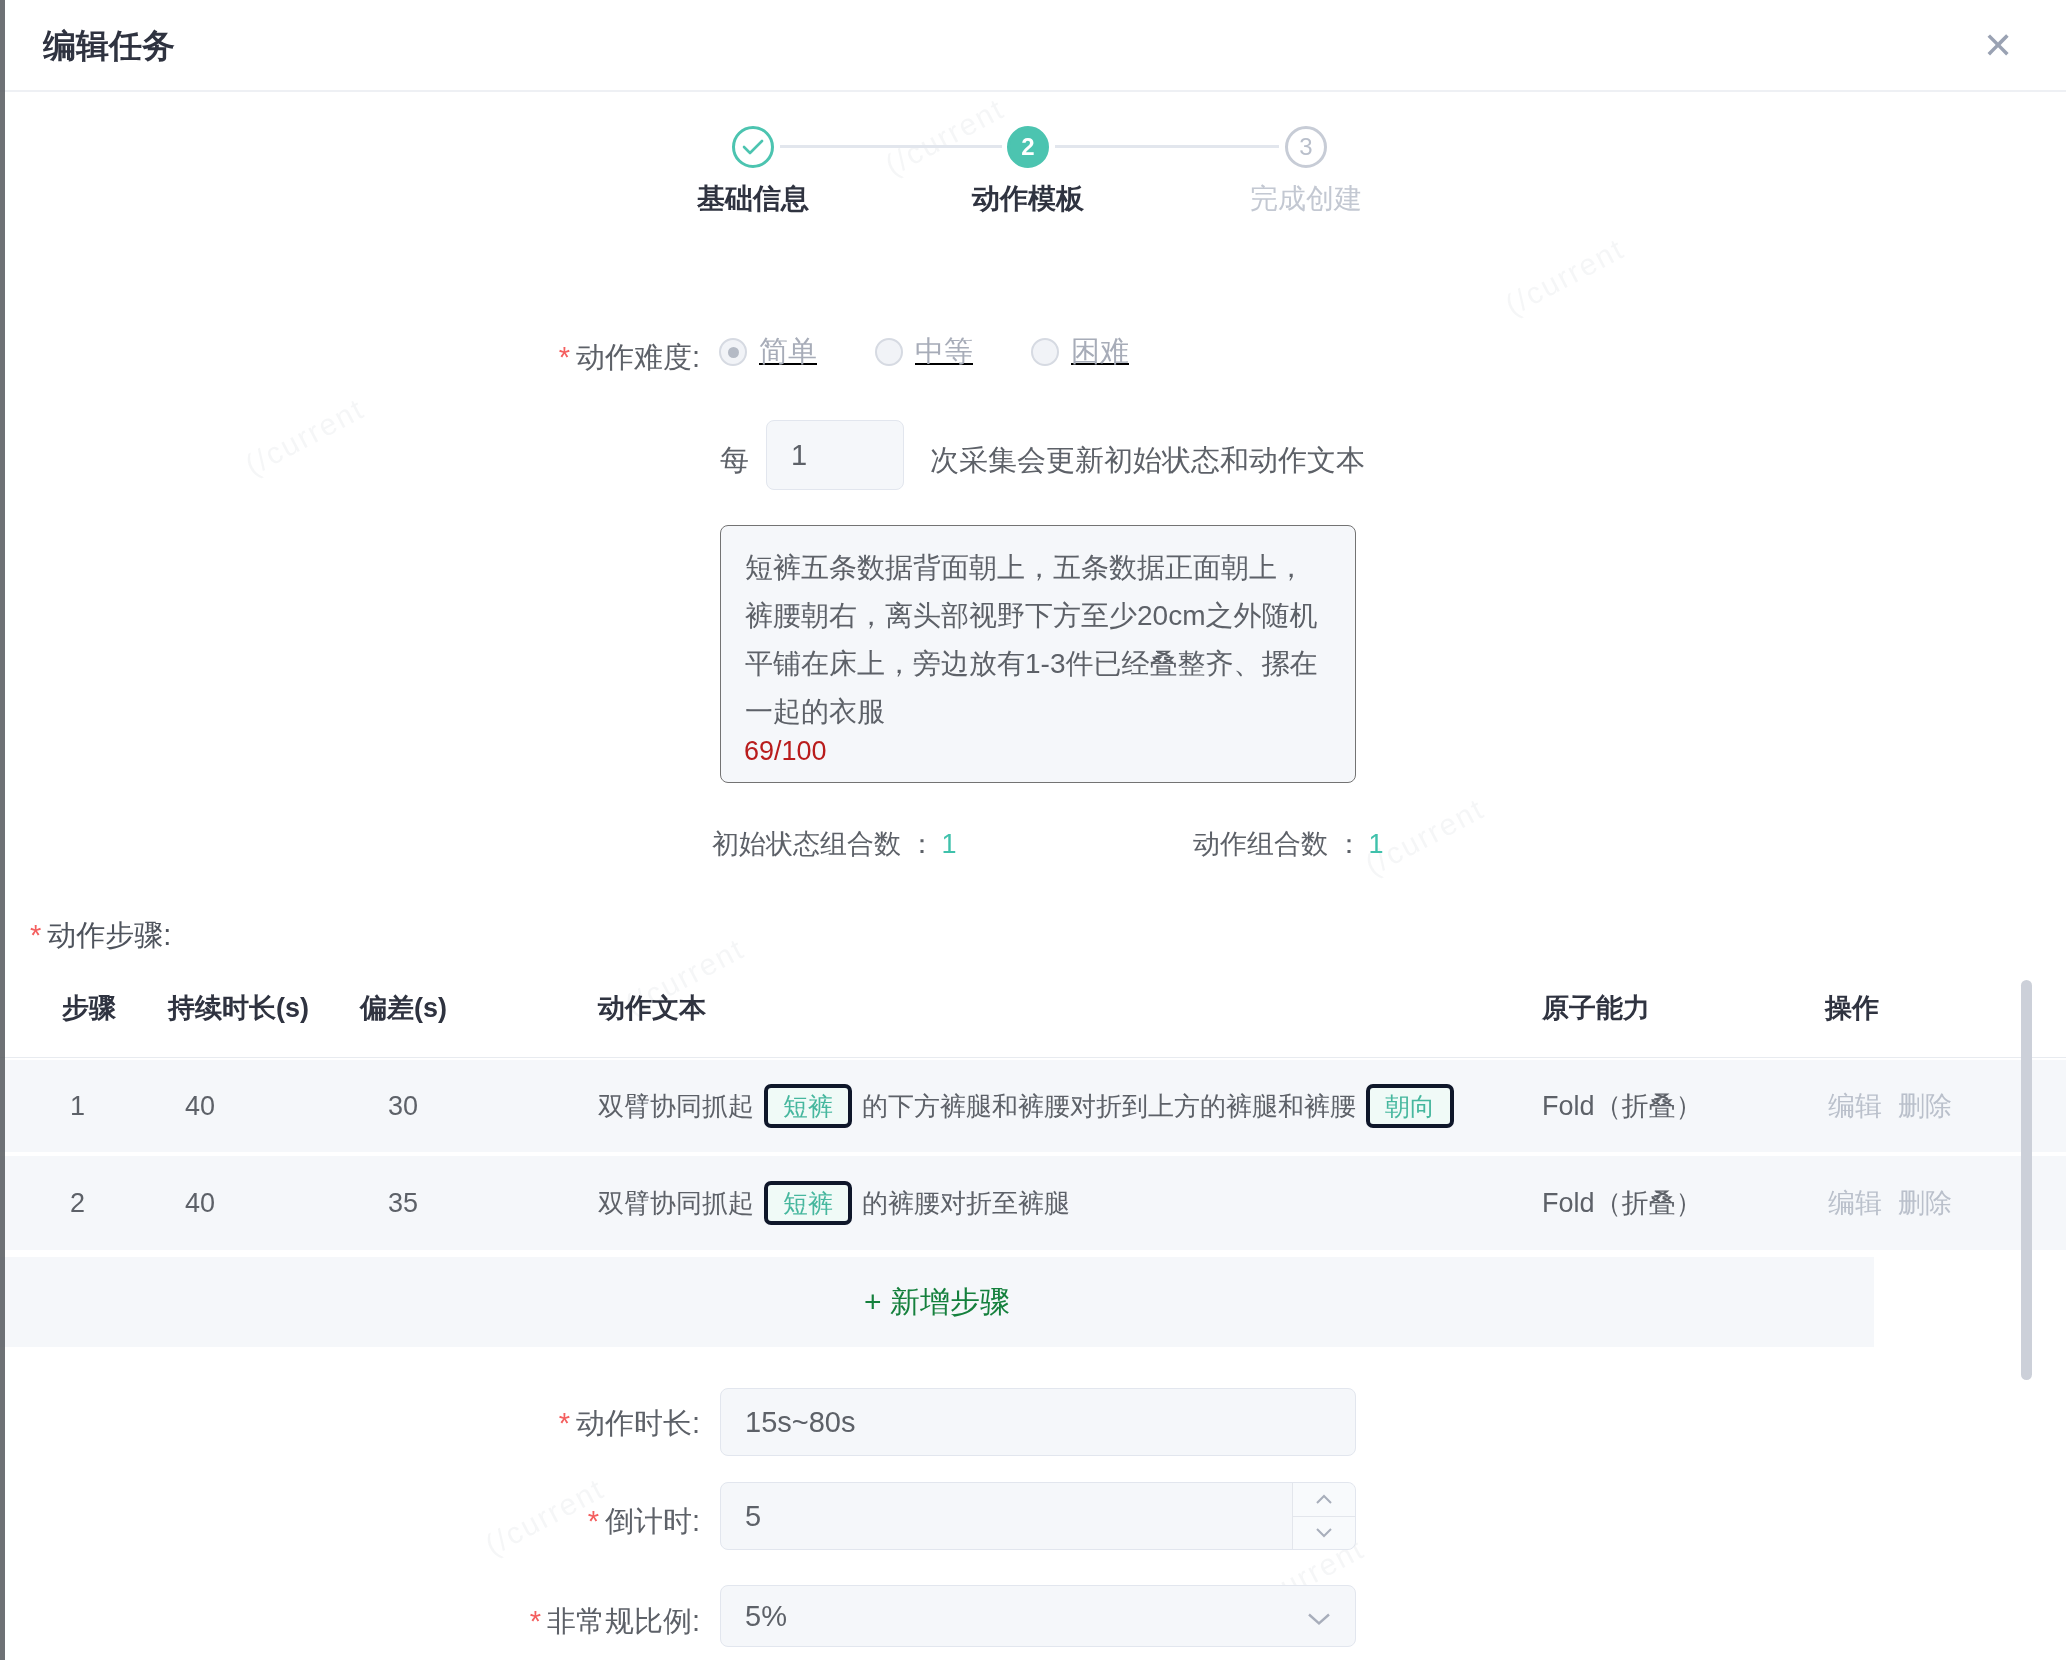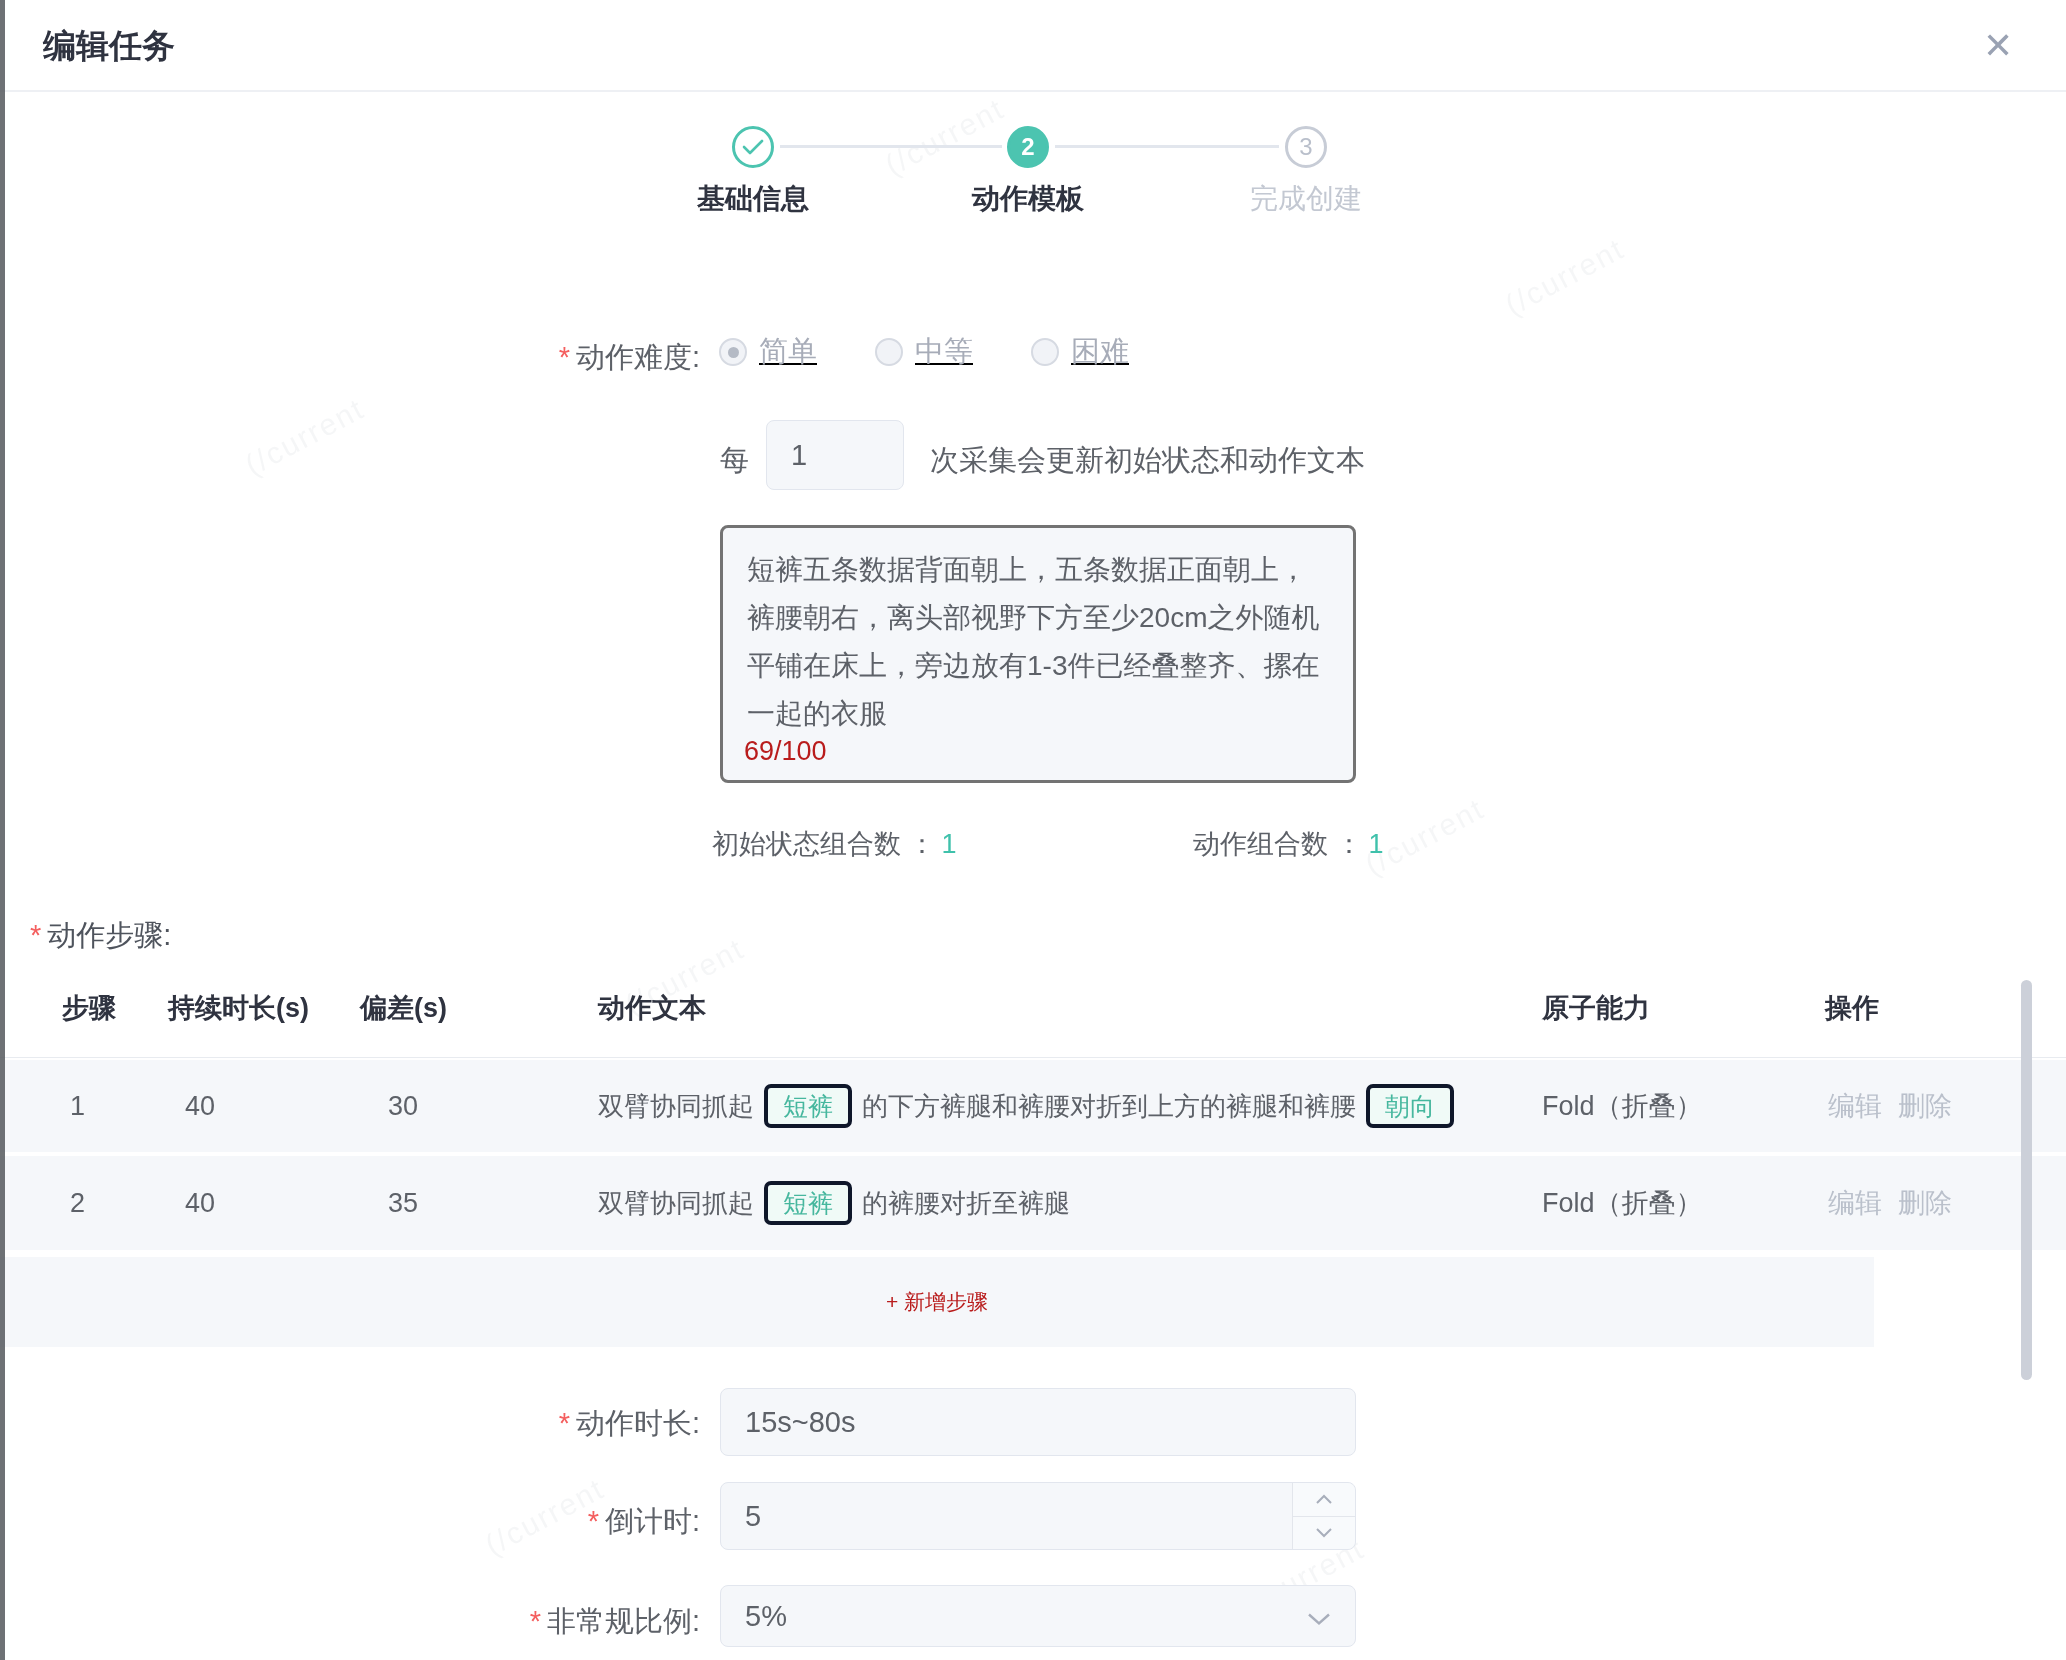--- a/index.html
+++ b/index.html
@@ -47,41 +47,41 @@
   .radio-dot.checked::after { content:""; width:11px; height:11px; border-radius:50%; background:#b4bac5; }
   .radio-text { font-size:29px; color:#a7acb8; }
 
   
   .ibox { position:absolute; background:#f5f7fa; border:1px solid #e2e6ee; border-radius:8px;
     display:flex; align-items:center; padding-left:24px; font-size:29px; color:#5d6168; }
   .inline-txt { position:absolute; font-size:29px; color:#5d6168; white-space:nowrap; }
 
   
   .tarea { position:absolute; left:720px; top:525px; width:636px; height:258px; background:#f5f7fa;
-    border:3px solid #737373; border-radius:8px; padding:18px 24px; font-size:28px; line-height:48px; color:#5d6168; }
+    border:1px solid #737373; border-radius:8px; padding:18px 24px; font-size:28px; line-height:48px; color:#5d6168; }
   .tcount { position:absolute; left:744px; top:736px; font-size:27px; color:#b91c1c; }
 
   
   .combo { position:absolute; top:826px; font-size:27px; color:#5d6168; white-space:nowrap; }
   .combo .val { color:#3fc1ab; margin-left:6px; }
 
   
   .sec-label { position:absolute; left:30px; top:916px; font-size:29px; color:#4f545d; font-weight:500; }
   .th { position:absolute; top:990px; font-size:27px; font-weight:bold; color:#2f3340; white-space:nowrap; }
   .tdiv { position:absolute; left:0; top:1057px; width:2066px; height:1px; background:#e8ebf0; }
   .trow { position:absolute; left:0; width:2066px; background:#f5f7fa; }
   .trow-1 { top:1060px; height:92px; }
   .trow-2 { top:1156px; height:94px; }
   .cell { position:absolute; top:50%; transform:translateY(-50%); font-size:27px; color:#5d6168; white-space:nowrap; }
   .action-cell { display:flex; align-items:center; gap:10px; }
   .tag { display:inline-flex; align-items:center; height:44px; padding:0 15px; border-radius:7px;
     background:#f0faf7; border:4px solid #0f172a; color:#46b79e; font-size:25px; }
   .op-link { color:#bac0cb; cursor:pointer; }
   .add-band { position:absolute; left:0; top:1257px; width:1874px; height:90px; background:#f5f7fa;
-    display:flex; align-items:center; justify-content:center; font-size:21px; color:#b91c1c; cursor:pointer; }
+    display:flex; align-items:center; justify-content:center; font-size:30px; color:#15803d; cursor:pointer; }
 
   
   .spinner { position:absolute; right:0; top:0; bottom:0; width:63px; border-left:1px solid #e3e6ec;
     display:flex; flex-direction:column; border-radius:0 8px 8px 0; overflow:hidden; }
   .spin-btn { flex:1; background:#f8fafc; display:flex; align-items:center; justify-content:center; cursor:pointer; }
   .spin-btn:first-child { border-bottom:1px solid #e3e6ec; }
   .sel-arrow { position:absolute; right:24px; top:50%; transform:translateY(-50%); }
 </style>
 </head>
 <body>

